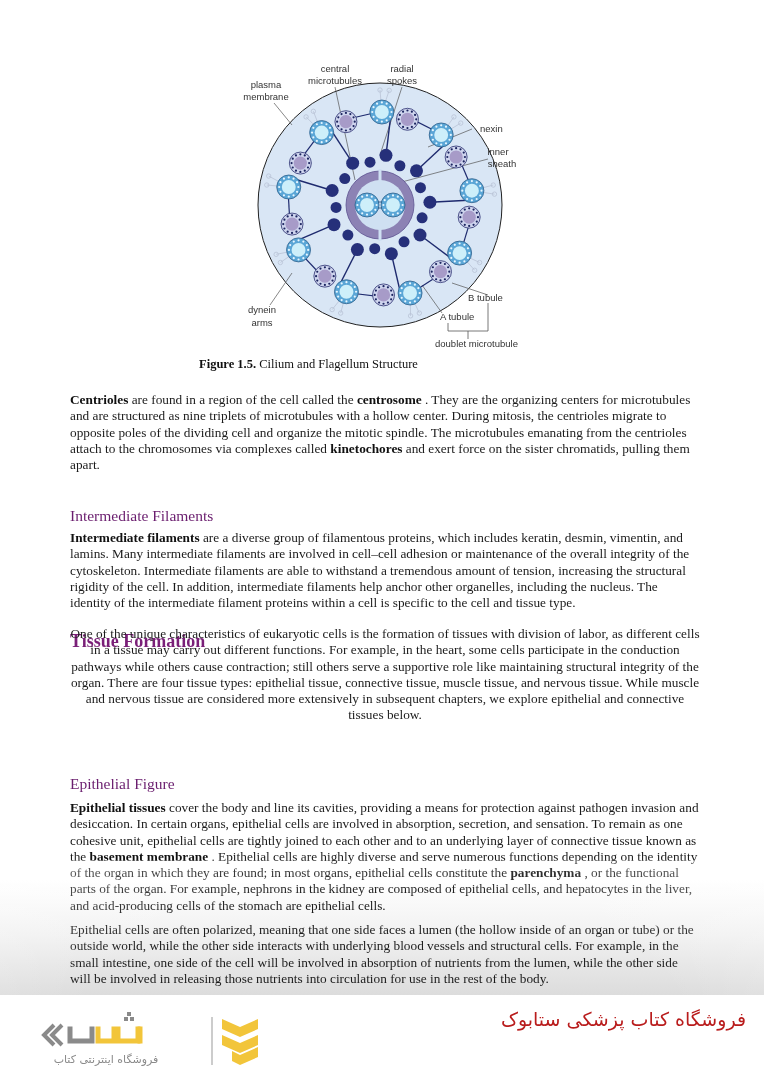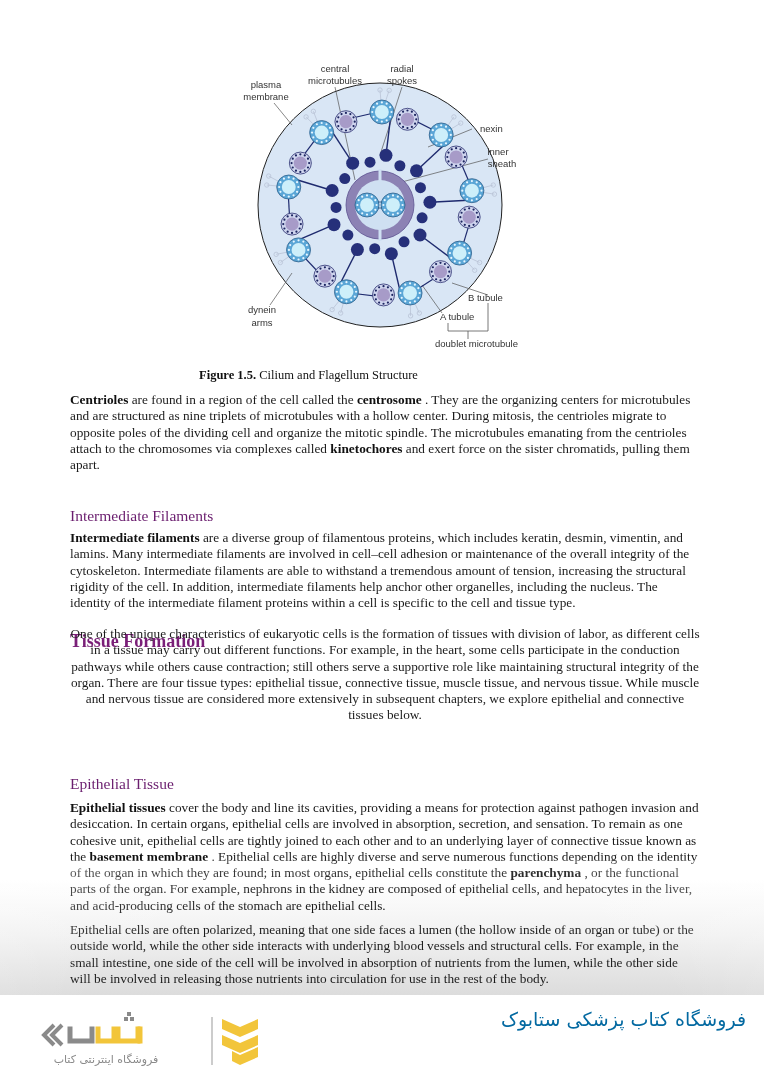--- a/index.html
+++ b/index.html
@@ -10,32 +10,32 @@
     background: linear-gradient(to bottom, #ffffff 0px, #ffffff 880px, #f1f1f1 935px, #dcdcdc 995px);
   }
   .page::after {
     content: ""; position: absolute; left: 0; right: 0; top: 860px; bottom: 0;
     background: radial-gradient(ellipse at 50% 120%, rgba(0,0,0,0) 55%, rgba(255,255,255,0.35) 100%);
     pointer-events: none;
   }
   .figure { position: absolute; left: 0; top: 55px; width: 709px; height: 310px; }
   .figure svg { position: absolute; left: 230px; top: 0; }
   .diagram-label { font-family: "Liberation Sans", "DejaVu Sans", sans-serif; font-size: 9.5px; fill: #333; }
-  .caption { position: absolute; top: 357px; left: 0; width: 617px; text-align: center; margin-top: 11px; }
+  .caption { position: absolute; top: 357px; left: 0; width: 617px; text-align: center; }
   .caption-title { font-size: 12.5px; color: #111; line-height: 14px; }
   .caption-title b { font-weight: bold; }
   .caption-sub { font-size: 12.5px; font-style: italic; color: #777; line-height: 15px; letter-spacing: 0.15px; }
   .body { position: absolute; left: 70px; width: 630px; font-size: 13.3px; line-height: 16.3px; color: #1b1b1b; }
   .body p { margin: 0; }
   .body b { font-weight: bold; color: #111; }
   h2.sub { position: absolute; left: 70px; font-size: 15.5px; font-weight: normal; color: #6a1d6e; }
   h1.sec { position: absolute; left: 70px; font-size: 18px; font-weight: bold; color: #7a1f78; }
   .footer { position: absolute; left: 0; top: 995px; width: 764px; height: 85px; background: #ffffff; }
   .footer .logo { position: absolute; left: 36px; top: 10px; width: 260px; height: 66px; }
-  .footer .fa-title { position: absolute; right: 18px; top: 13px; font-family: "DejaVu Sans", sans-serif; font-size: 19px; color: #0369a1; direction: rtl; text-align: right; }
+  .footer .fa-title { position: absolute; right: 18px; top: 13px; font-family: "DejaVu Sans", sans-serif; font-size: 19px; color: #b91c1c; direction: rtl; text-align: right; }
   .footer .url { position: absolute; left: 393px; top: 44px; font-family: "DejaVu Sans", sans-serif; font-size: 21px; letter-spacing: 6.6px; color: #111; }
   .footer .url .acc { color: #f5c518; }
 </style>
 </head>
 <body>
 
 <div class="page">
 
   <div class="figure">
     <svg id="cilium-svg" width="300" height="300" viewBox="0 0 300 300">
@@ -438,21 +438,21 @@
   <h2 class="sub" style="top:507px;">Intermediate Filaments</h2>
   <div class="body" style="top:530px;">
     <p><b>Intermediate filaments</b><span> are a diverse group of filamentous proteins, which includes keratin, desmin, vimentin, and lamins. Many intermediate filaments are involved in cell–cell adhesion or maintenance of the overall integrity of the cytoskeleton. Intermediate filaments are able to withstand a tremendous amount of tension, increasing the structural rigidity of the cell. In addition, intermediate filaments help anchor other organelles, including the nucleus. The identity of the intermediate filament proteins within a cell is specific to the cell and tissue type.</span></p>
   </div>
 
   <h1 class="sec" style="top:631px;">Tissue Formation</h1>
   <div class="body" style="top:626px;text-align:center;">
     <p>One of the unique characteristics of eukaryotic cells is the formation of tissues with division of labor, as different cells in a tissue may carry out different functions. For example, in the heart, some cells participate in the conduction pathways while others cause contraction; still others serve a supportive role like maintaining structural integrity of the organ. There are four tissue types: epithelial tissue, connective tissue, muscle tissue, and nervous tissue. While muscle and nervous tissue are considered more extensively in subsequent chapters, we explore epithelial and connective tissues below.</p>
   </div>
 
-  <h2 class="sub" style="top:775px;">Epithelial Tissue</h2>
+  <h2 class="sub" style="top:775px;">Epithelial Figure</h2>
   <div class="body" style="top:800px;">
     <p><b>Epithelial tissues</b><span> cover the body and line its cavities, providing a means for protection against pathogen invasion and desiccation. In certain organs, epithelial cells are involved in absorption, secretion, and sensation. To remain as one cohesive unit, epithelial cells are tightly joined to each other and to an underlying layer of connective tissue known as the </span><b>basement membrane</b><span> . Epithelial cells are highly diverse and serve numerous functions depending on the identity of the organ in which they are found; in most organs, epithelial cells constitute the </span><b>parenchyma</b><span> , or the functional parts of the organ. For example, nephrons in the kidney are composed of epithelial cells, and hepatocytes in the liver, and acid-producing cells of the stomach are epithelial cells.</span></p>
   </div>
   <div class="body" style="top:922px;">
     <p>Epithelial cells are often polarized, meaning that one side faces a lumen (the hollow inside of an organ or tube) or the outside world, while the other side interacts with underlying blood vessels and structural cells. For example, in the small intestine, one side of the cell will be involved in absorption of nutrients from the lumen, while the other side will be involved in releasing those nutrients into circulation for use in the rest of the body.</p>
   </div>
 </div>
 
 <div class="footer">
   <svg class="logo" viewBox="0 0 260 66">

